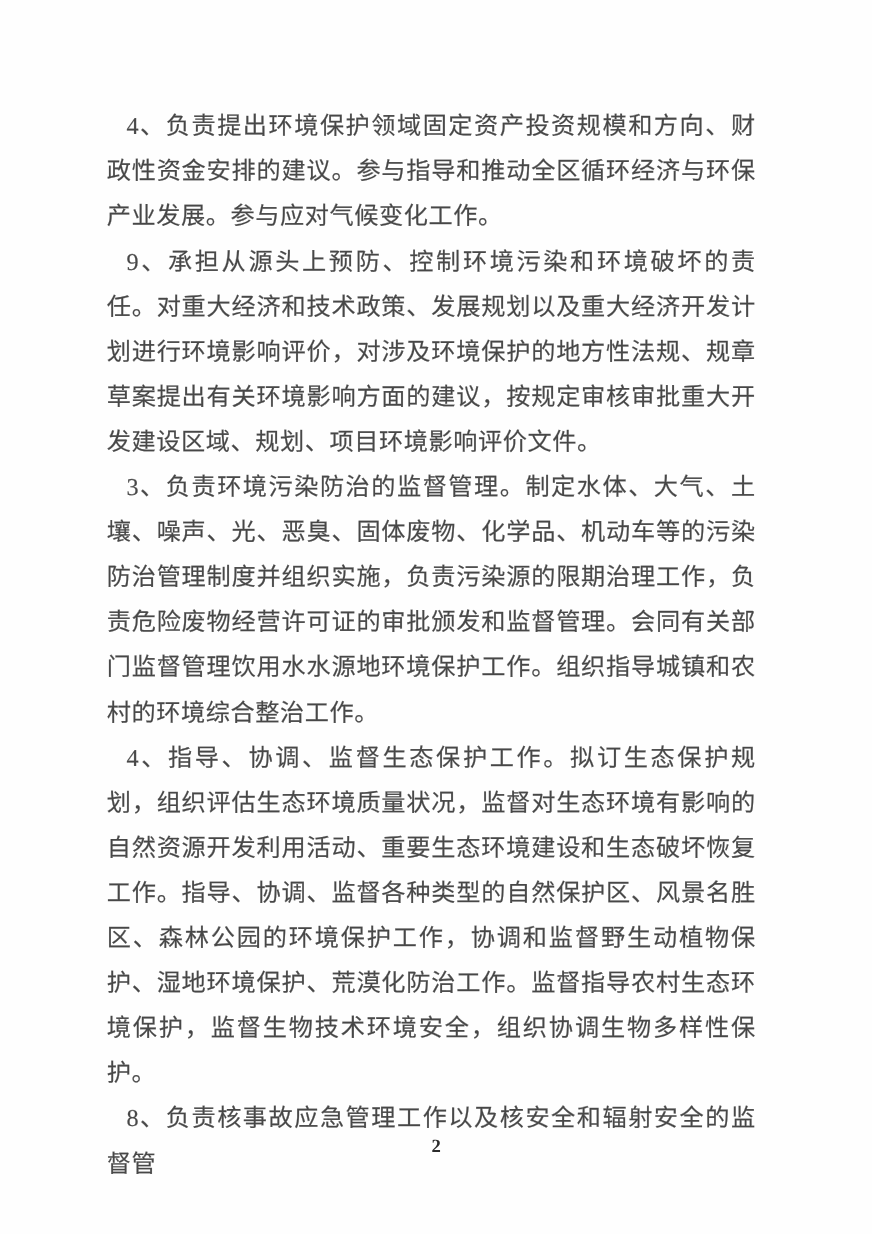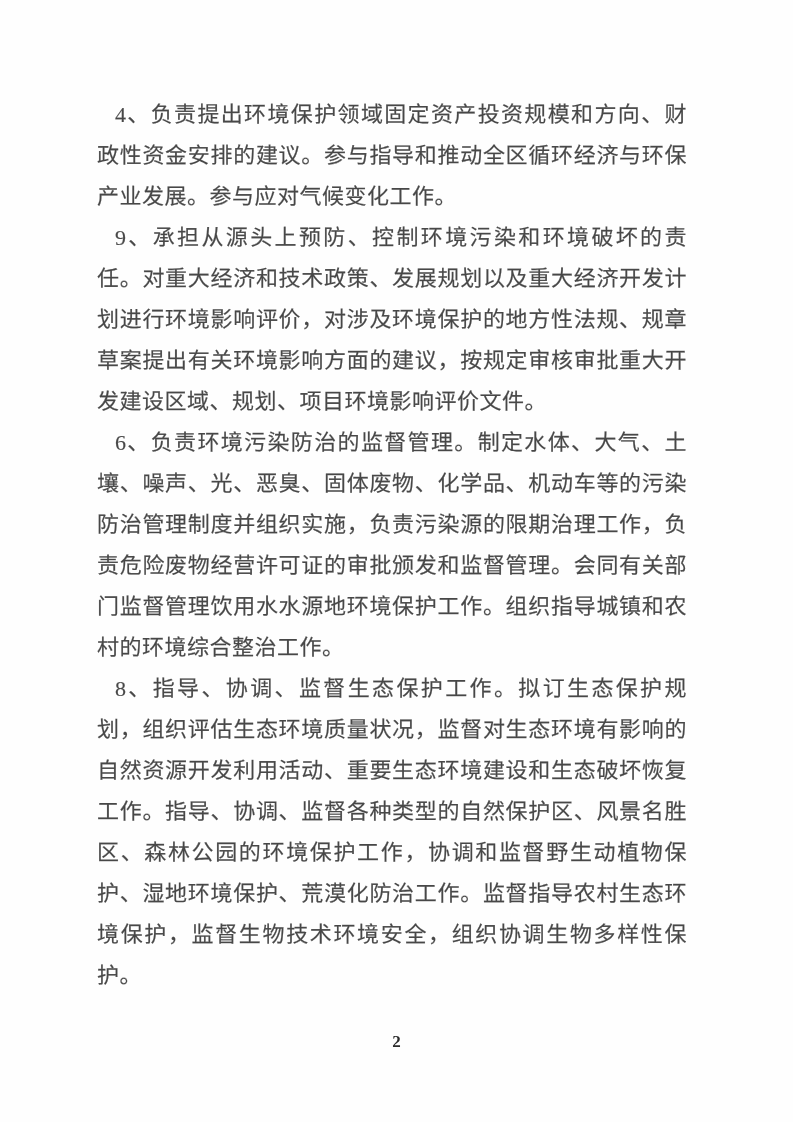--- a/index.html
+++ b/index.html
@@ -55,21 +55,22 @@
     }
   </style>
 </head>
 <body>
 
 <div class="page">
 
   <main class="content">
     <p class="para">4、负责提出环境保护领域固定资产投资规模和方向、财政性资金安排的建议。参与指导和推动全区循环经济与环保产业发展。参与应对气候变化工作。</p>
     <p class="para">9、承担从源头上预防、控制环境污染和环境破坏的责任。对重大经济和技术政策、发展规划以及重大经济开发计划进行环境影响评价，对涉及环境保护的地方性法规、规章草案提出有关环境影响方面的建议，按规定审核审批重大开发建设区域、规划、项目环境影响评价文件。</p>
-    <p class="para">6、负责环境污染防治的监督管理。制定水体、大气、土壤、噪声、光、恶臭、固体废物、化学品、机动车等的污染防治管理制度并组织实施，负责污染源的限期治理工作，负责危险废物经营许可证的审批颁发和监督管理。会同有关部门监督管理饮用水水源地环境保护工作。组织指导城镇和农村的环境综合整治工作。</p>
-    <p class="para">8、指导、协调、监督生态保护工作。拟订生态保护规划，组织评估生态环境质量状况，监督对生态环境有影响的自然资源开发利用活动、重要生态环境建设和生态破坏恢复工作。指导、协调、监督各种类型的自然保护区、风景名胜区、森林公园的环境保护工作，协调和监督野生动植物保护、湿地环境保护、荒漠化防治工作。监督指导农村生态环境保护，监督生物技术环境安全，组织协调生物多样性保护。</p>
+    <p class="para">3、负责环境污染防治的监督管理。制定水体、大气、土壤、噪声、光、恶臭、固体废物、化学品、机动车等的污染防治管理制度并组织实施，负责污染源的限期治理工作，负责危险废物经营许可证的审批颁发和监督管理。会同有关部门监督管理饮用水水源地环境保护工作。组织指导城镇和农村的环境综合整治工作。</p>
+    <p class="para">4、指导、协调、监督生态保护工作。拟订生态保护规划，组织评估生态环境质量状况，监督对生态环境有影响的自然资源开发利用活动、重要生态环境建设和生态破坏恢复工作。指导、协调、监督各种类型的自然保护区、风景名胜区、森林公园的环境保护工作，协调和监督野生动植物保护、湿地环境保护、荒漠化防治工作。监督指导农村生态环境保护，监督生物技术环境安全，组织协调生物多样性保护。</p>
+    <p class="para">8、负责核事故应急管理工作以及核安全和辐射安全的监督管</p>
   </main>
 
   <footer class="page-footer">
     <span class="page-number">2</span>
   </footer>
 
 </div>
 
 </body></html>

